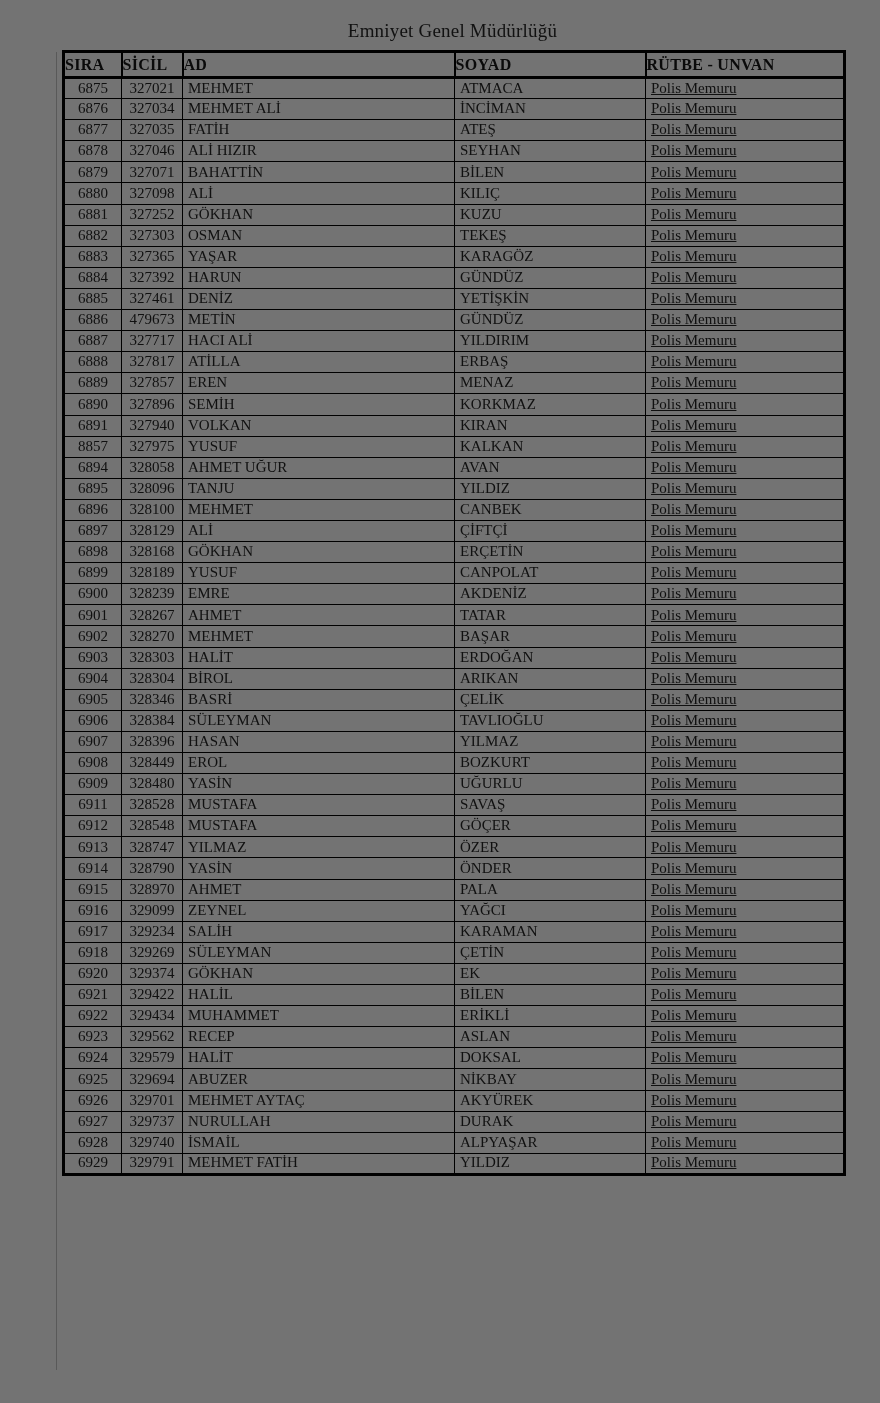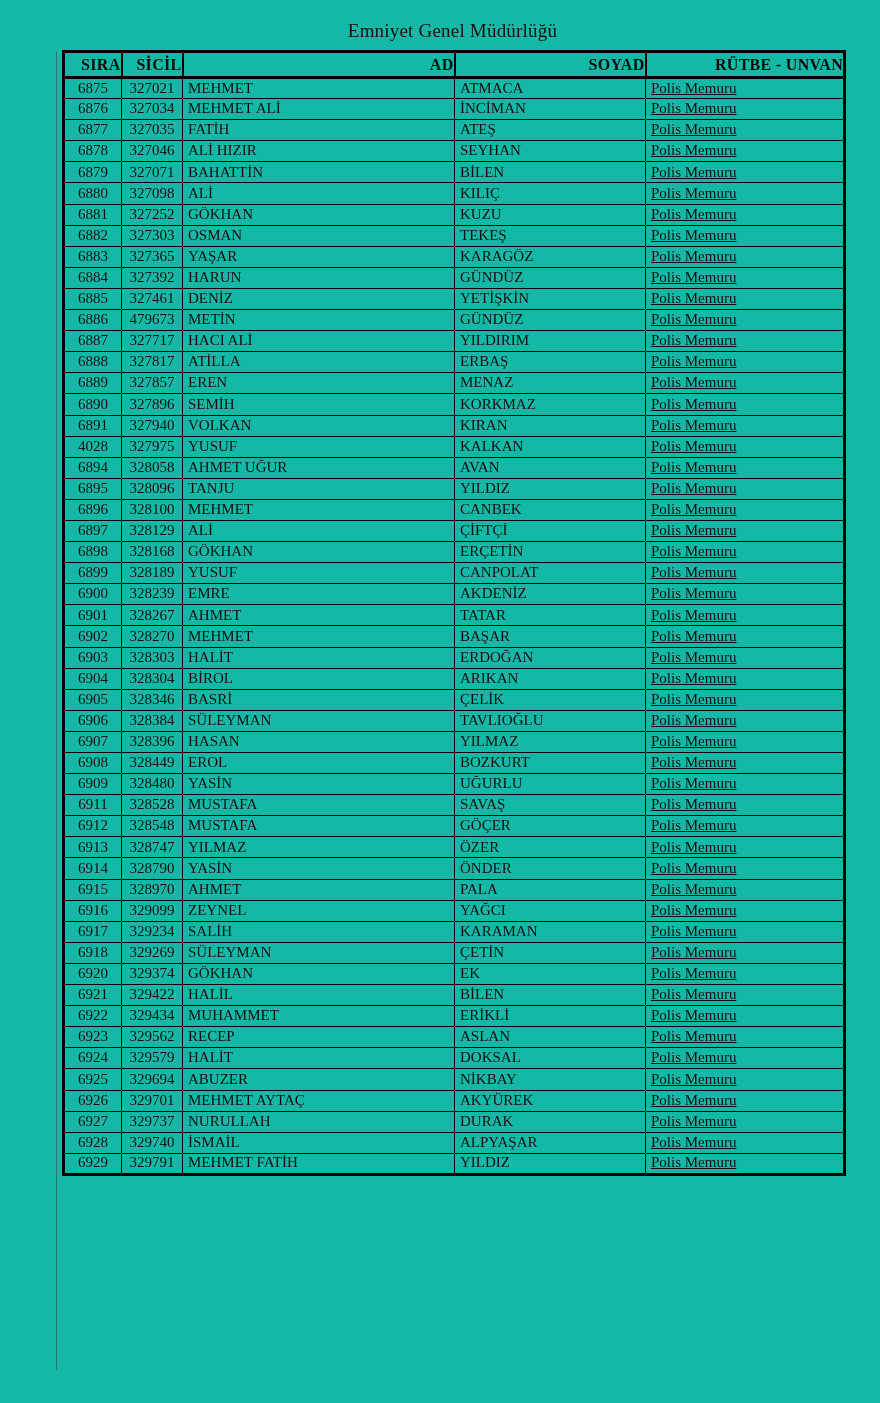--- a/index.html
+++ b/index.html
@@ -6,21 +6,21 @@
   html, body {
     width: 880px;
     background: #ffffff;
     font-family: "Liberation Serif", "DejaVu Serif", serif;
     color: #0b0b0b;
   }
   .page {
     position: relative;
     width: 880px;
     height: 1403px;
-    background: #14b8a6;
+    background: #737373;
     overflow: hidden;
   }
   .doc-title {
     position: absolute;
     top: 20px;
     left: 62px;
     width: 781px;
     text-align: center;
     font-size: 19px;
     letter-spacing: 0.2px;
@@ -43,21 +43,21 @@
     border-collapse: collapse;
     table-layout: fixed;
     border: 3px solid #000;
   }
   table.roster th {
     border: 2px solid #000;
     border-bottom: 3px solid #000;
     font-size: 16px;
     font-weight: bold;
     height: 26px;
-    text-align: right;
+    text-align: left;
     letter-spacing: 0.3px;
     color: #0a0a0a;
   }
   table.roster td {
     border: 1.5px solid #000;
     font-size: 15px;
     height: 21.1px;
     line-height: 1.05;
     white-space: nowrap;
     overflow: hidden;
@@ -207,21 +207,21 @@
           <td class="c4">Polis Memuru</td>
         </tr>
         <tr>
           <td class="c0">6891</td>
           <td class="c1">327940</td>
           <td class="c2">VOLKAN</td>
           <td class="c3">KIRAN</td>
           <td class="c4">Polis Memuru</td>
         </tr>
         <tr>
-          <td class="c0">4028</td>
+          <td class="c0">8857</td>
           <td class="c1">327975</td>
           <td class="c2">YUSUF</td>
           <td class="c3">KALKAN</td>
           <td class="c4">Polis Memuru</td>
         </tr>
         <tr>
           <td class="c0">6894</td>
           <td class="c1">328058</td>
           <td class="c2">AHMET UĞUR</td>
           <td class="c3">AVAN</td>

